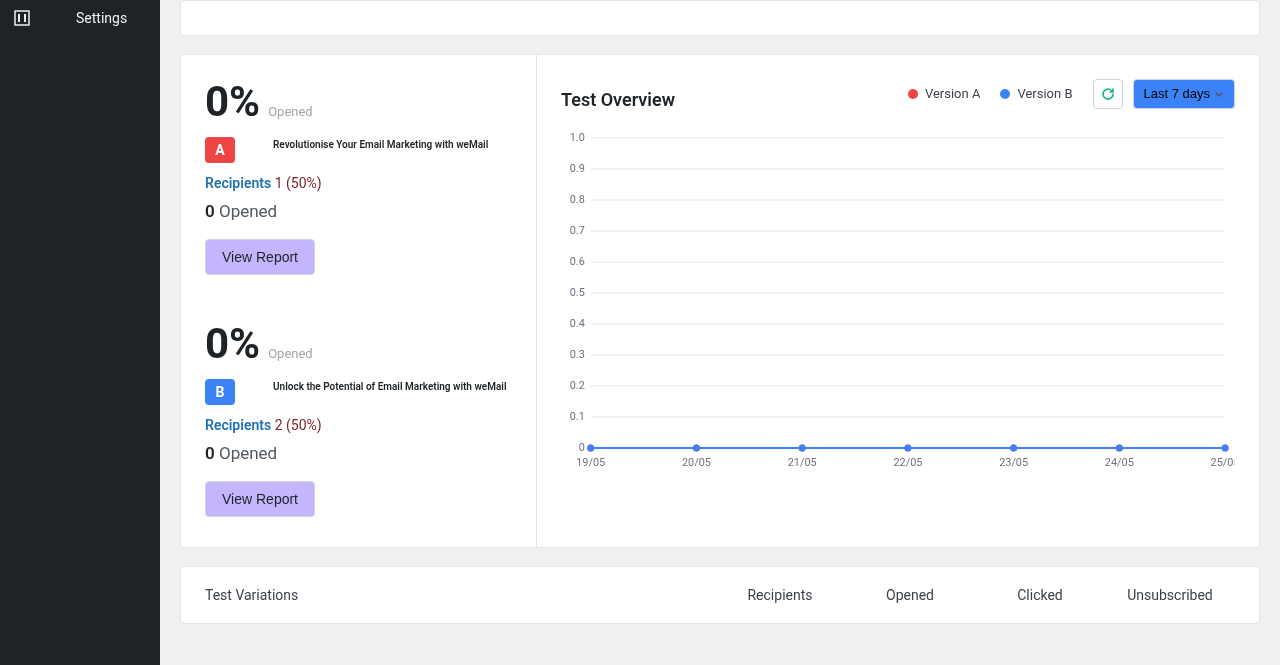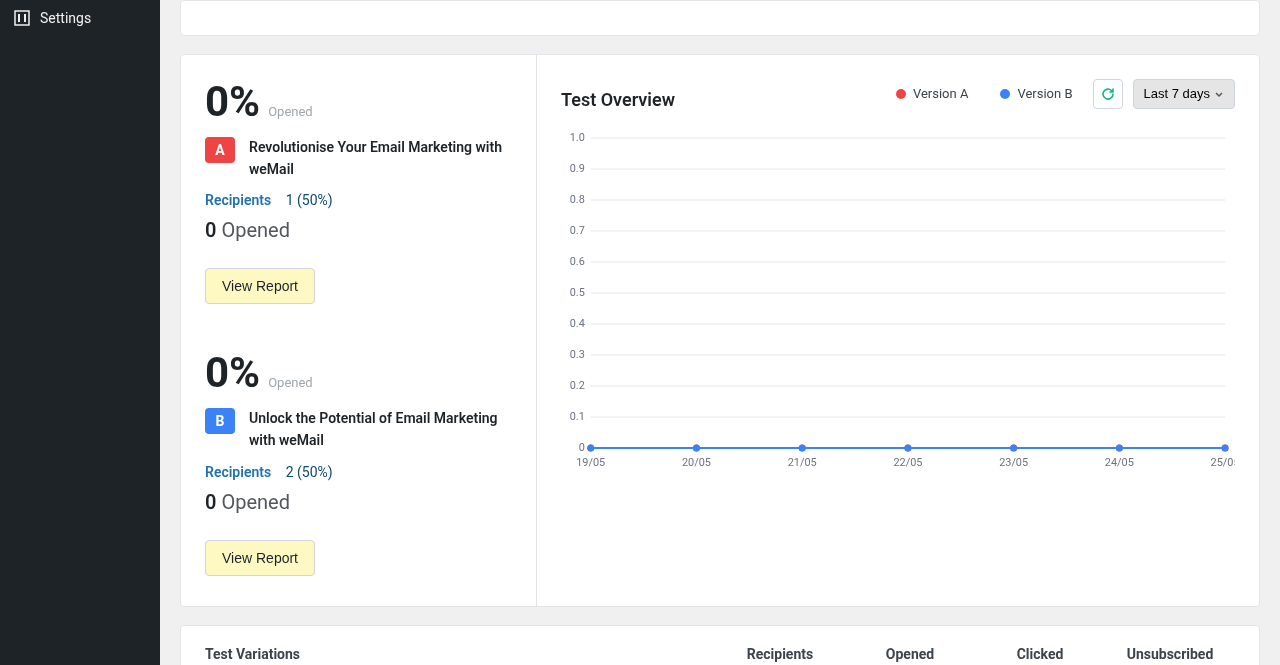--- a/index.html
+++ b/index.html
@@ -1,21 +1,21 @@
 <!DOCTYPE html>
 <html><head>
 <meta charset="utf-8">
 <style>
 * { box-sizing: border-box; margin: 0; padding: 0; }
 body { font-family: -apple-system, BlinkMacSystemFont, "Segoe UI", Roboto, sans-serif; background: #f0f0f1; color: #1d2327; width: 1280px; height: 665px; overflow: hidden; }
 
 .layout { display: flex; height: 100%; }
 
 .sidebar { width: 160px; background: #1d2327; color: #f0f0f1; padding-top: 0; flex-shrink: 0; }
-.sidebar-item { display: flex; align-items: center; padding: 8px 12px; font-size: 14px; color: #f0f0f1; cursor: pointer; }
+.sidebar-item { display: flex; align-items: center; padding: 8px 12px; font-size: 14px; color: #f0f0f1; cursor: pointer; gap: 36px; }
 .sidebar-item.dim { color: #a7aaad; }
 .sidebar-item .icon { width: 20px; height: 20px; margin-right: 8px; display: flex; align-items: center; justify-content: center; flex-shrink: 0; }
 .sidebar-item .icon.brown { background: #b8741a; border-radius: 2px 0 0 2px; margin-left: -12px; padding: 2px; width: 24px; }
 
 .main { flex: 1; padding: 0 20px 20px 20px; overflow-y: auto; }
 
 .card { background: #fff; border: 1px solid #e2e4e7; border-radius: 4px; margin-bottom: 18px; }
 .card.empty-top { height: 36px; }
 
 .ab-card { display: flex; padding: 0; }
@@ -24,46 +24,46 @@
 
 .variation-block { margin-bottom: 48px; }
 .variation-block:last-child { margin-bottom: 0; }
 .pct-row { display: flex; align-items: baseline; margin-bottom: 14px; }
 .pct { font-size: 42px; font-weight: 700; line-height: 1; color: #1d2327; }
 .pct-label { font-size: 13px; color: #a0a5aa; margin-left: 8px; }
 .subject-row { display: flex; align-items: flex-start; margin-bottom: 12px; }
 .badge { width: 30px; height: 26px; border-radius: 4px; display: flex; align-items: center; justify-content: center; font-weight: 700; color: #fff; font-size: 14px; margin-right: 14px; flex-shrink: 0; }
 .badge.a { background: #ef4444; }
 .badge.b { background: #3b82f6; }
-.subject-text { font-size: 14px; font-weight: 600; line-height: 1.55; color: #1d2327; }
+.subject-text { font-size: 10px; font-weight: 600; line-height: 1.55; color: #1d2327; margin-left: 24px; }
 .recipients-row { font-size: 14px; margin-bottom: 10px; }
 .recipients-label { color: #2271b1; font-weight: 600; }
-.recipients-val { color: #0c4a6e; margin-left: 11px; }
-.opened-row { font-size: 20px; color: #50575e; margin-bottom: 18px; }
+.recipients-val { color: #7f1d1d; }
+.opened-row { font-size: 17px; color: #50575e; margin-bottom: 18px; }
 .opened-row .n { font-weight: 600; color: #1d2327; }
-.view-report-btn { background: #fef9c3; border: 1px solid #d0d5dd; border-radius: 4px; padding: 9px 16px; font-size: 14px; font-weight: 500; color: #1d2327; cursor: pointer; margin-top: 8px; }
+.view-report-btn { background: #c4b5fd; border: 1px solid #d0d5dd; border-radius: 4px; padding: 9px 16px; font-size: 14px; font-weight: 500; color: #1d2327; cursor: pointer; }
 
 .overview-header { display: flex; align-items: center; margin-bottom: 22px; }
 .overview-title { font-size: 18px; font-weight: 600; color: #1d2327; margin-top: 12px; }
-.legend { display: flex; align-items: center; margin-left: auto; gap: 32px; }
+.legend { display: flex; align-items: center; margin-left: auto; gap: 20px; }
 .legend-item { display: flex; align-items: center; font-size: 13px; color: #3c434a; }
 .legend-dot { width: 10px; height: 10px; border-radius: 50%; margin-right: 7px; }
 .legend-dot.a { background: #ef4444; }
 .legend-dot.b { background: #3b82f6; }
 .refresh-btn { width: 30px; height: 30px; border: 1px solid #d0d5dd; border-radius: 4px; background: #fff; display: flex; align-items: center; justify-content: center; cursor: pointer; margin-left: 20px; }
-.date-range-btn { height: 30px; border: 1px solid #d0d5dd; border-radius: 4px; background: #e5e5e5; padding: 0 10px; font-size: 13px; display: flex; align-items: center; cursor: pointer; margin-left: 10px; }
+.date-range-btn { height: 30px; border: 1px solid #d0d5dd; border-radius: 4px; background: #3b82f6; padding: 0 10px; font-size: 13px; display: flex; align-items: center; cursor: pointer; margin-left: 10px; }
 
 .chart-area { position: relative; height: 340px; }
 .chart-svg { width: 100%; height: 100%; }
 .chart-grid-line { stroke: #e5e7eb; stroke-width: 1; }
 .chart-axis-line { stroke: #9ca3af; stroke-width: 1; }
 .chart-tick { font-size: 11px; fill: #6b7280; }
 
 .table-card { padding: 20px 24px; }
-.table-head { display: flex; align-items: flex-end; font-size: 14px; font-weight: bold; }
+.table-head { display: flex; align-items: flex-end; font-size: 14px; }
 .th-first { flex: 1; color: #3c434a; }
 .th { width: 130px; text-align: center; color: #3c434a; }
 </style>
 </head>
 <body>
 
 <div class="layout">
   <nav class="sidebar">
     <div class="sidebar-item">
       <span class="icon">

